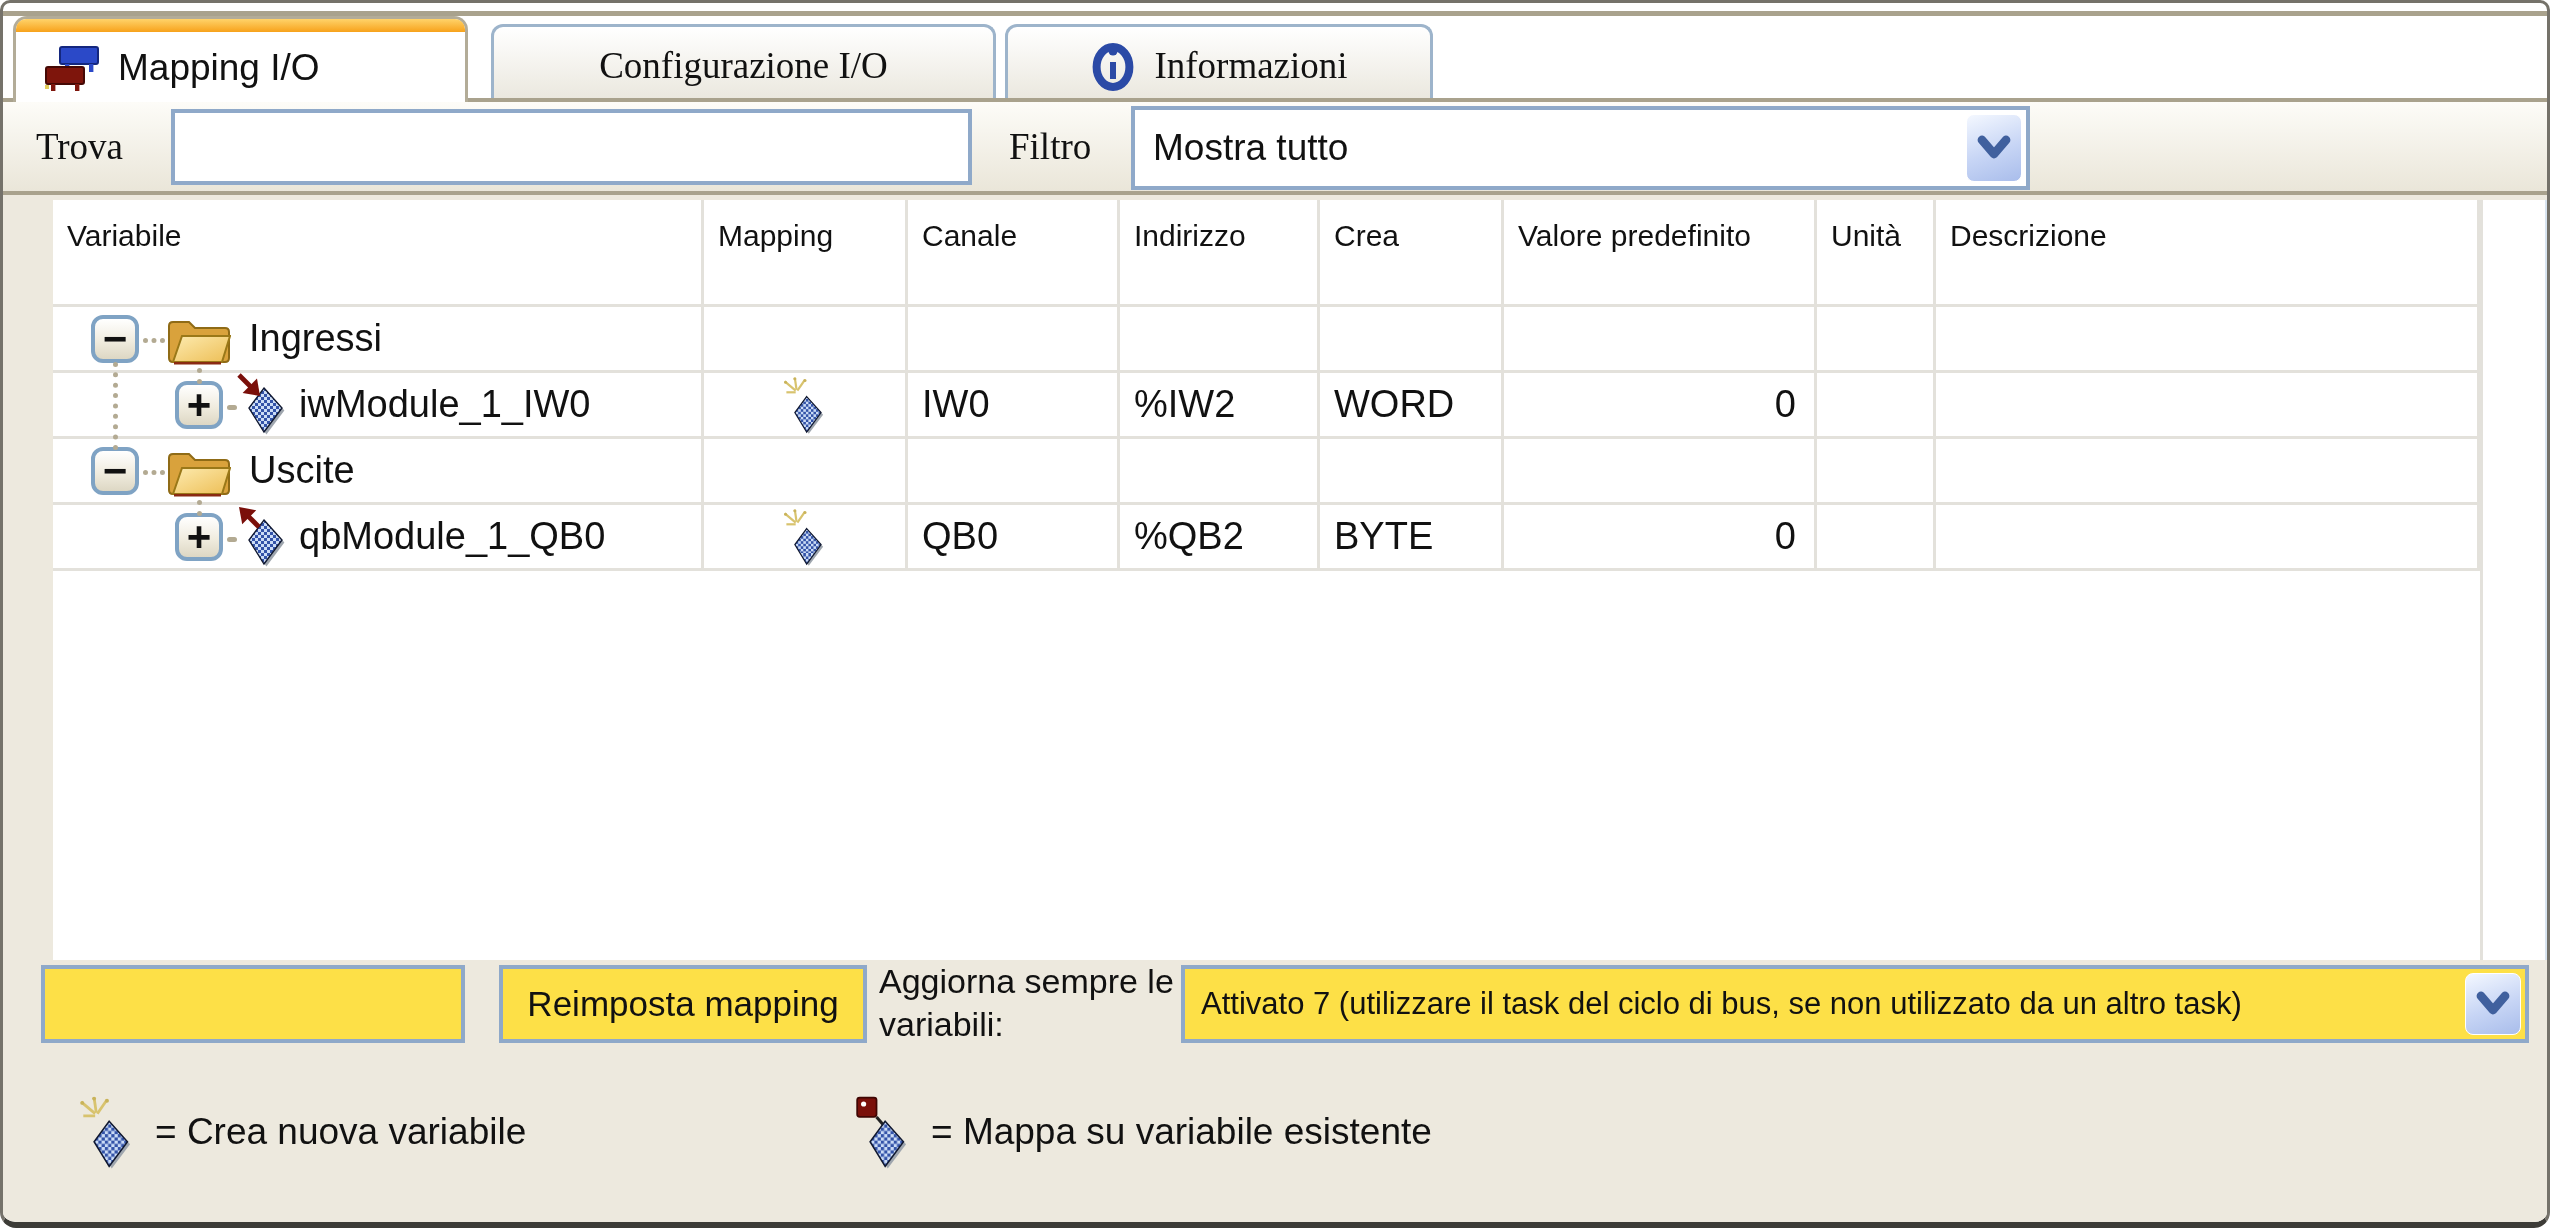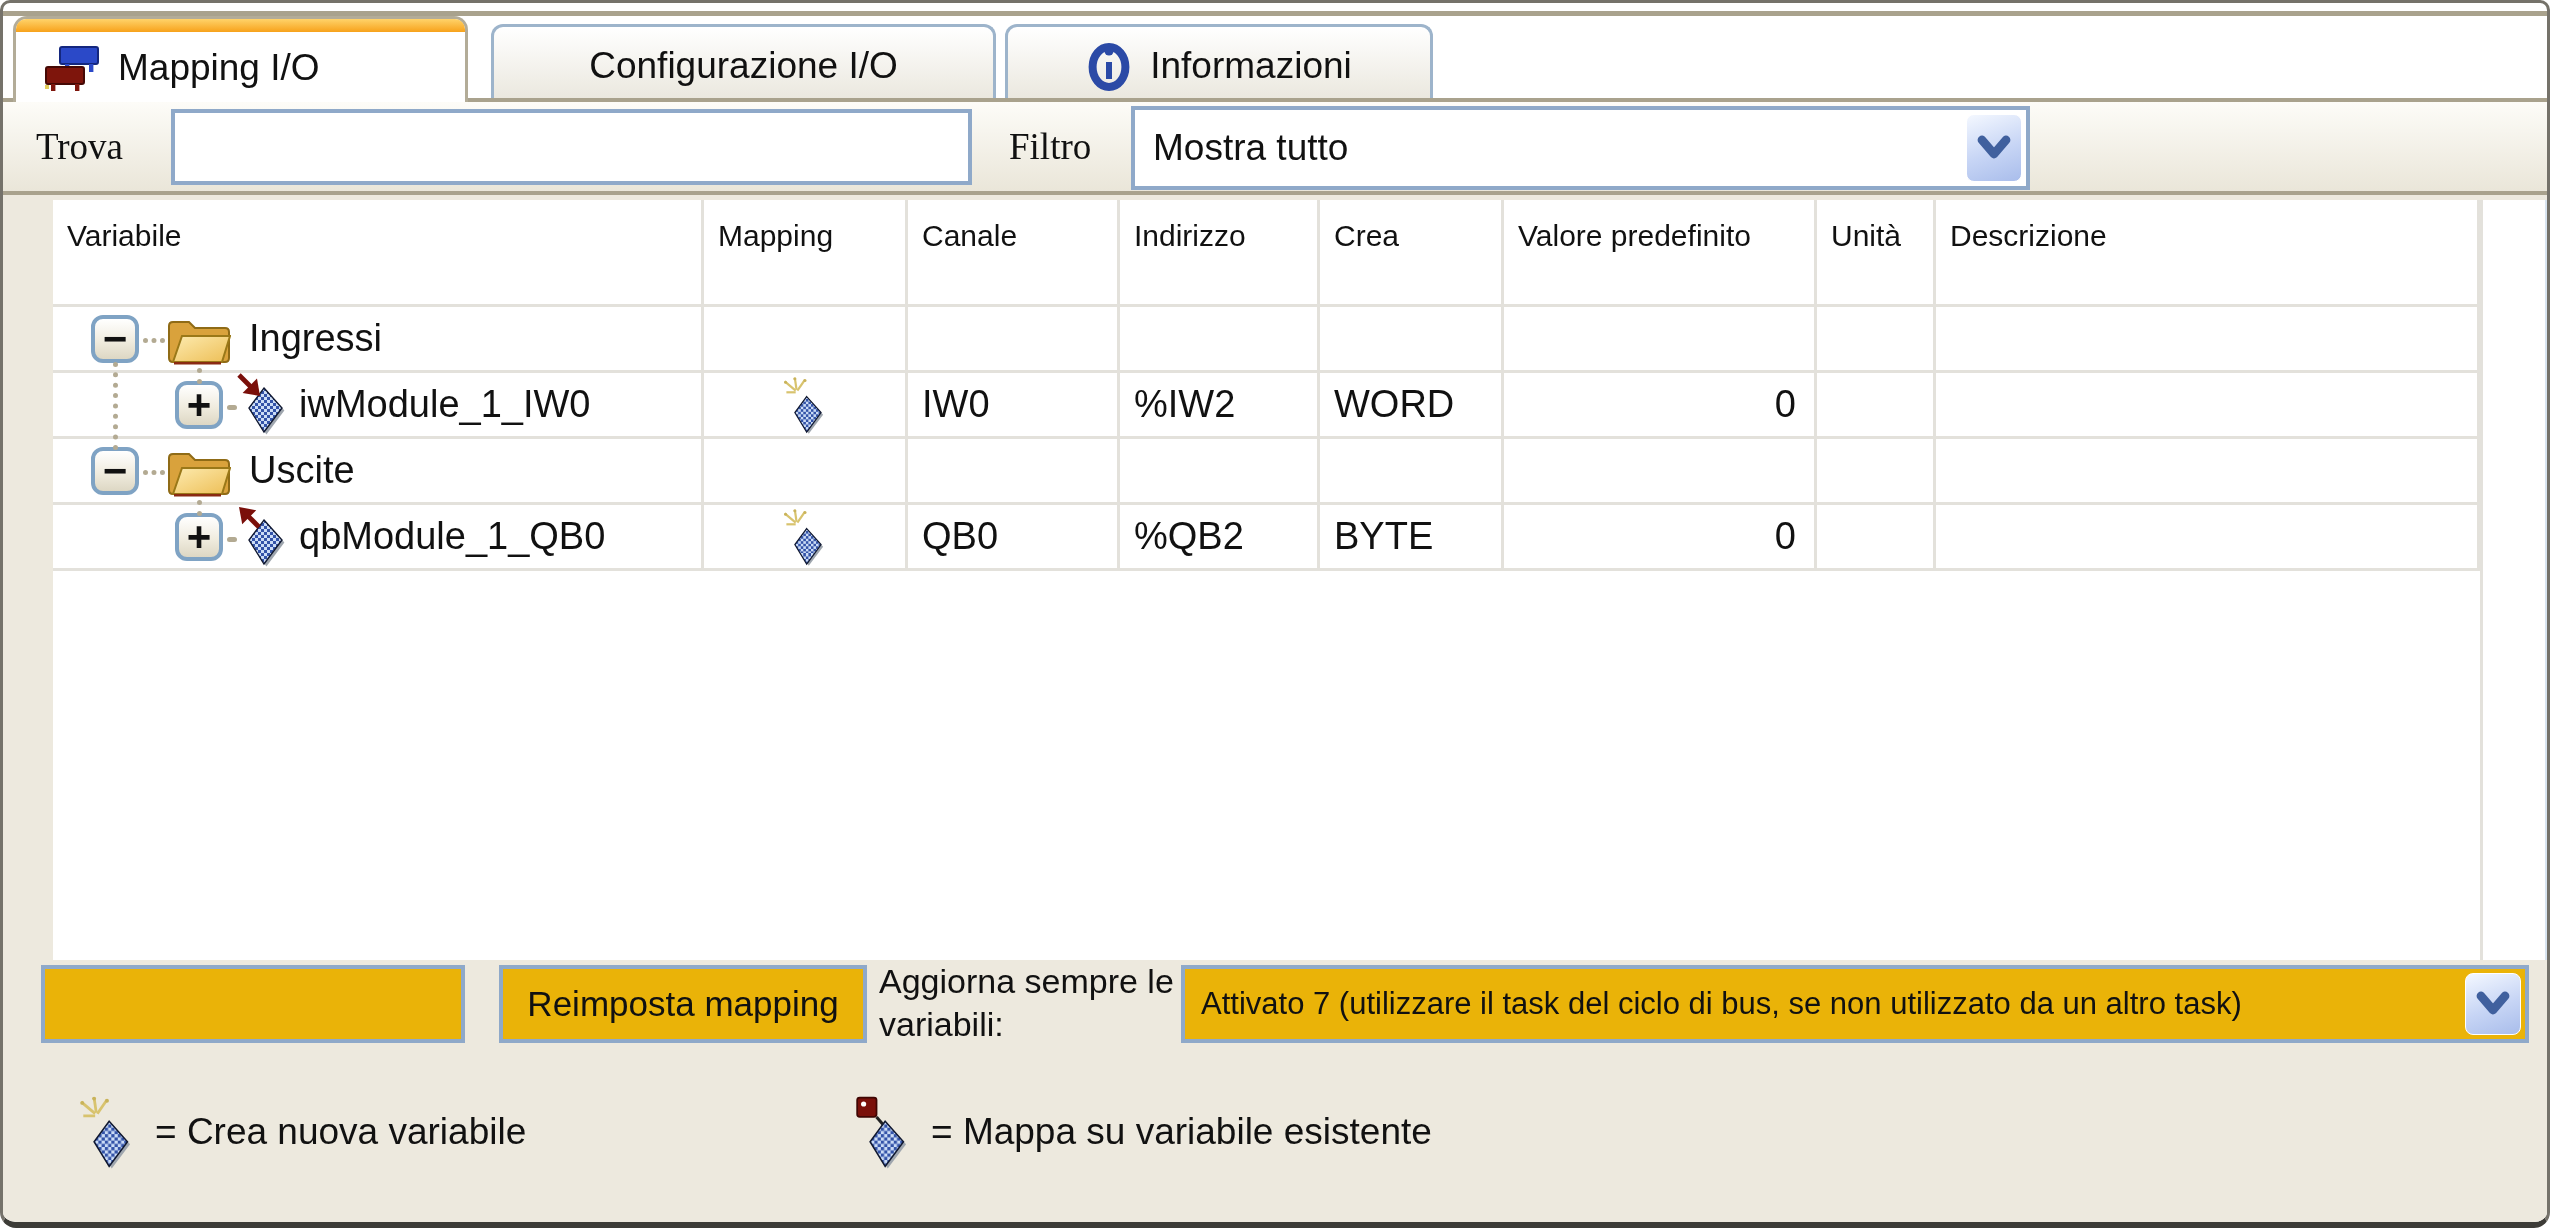--- a/index.html
+++ b/index.html
@@ -12,21 +12,21 @@
   
   .tab{position:absolute;display:flex;align-items:center;cursor:default;}
   .tab-active{left:10px;top:13px;width:455px;height:86px;background:#fff;
               border:3px solid #B3AC98;border-bottom:none;border-radius:14px 14px 0 0;
               z-index:3;flex-direction:column;align-items:stretch;}
   .tab-accent{height:15px;background:linear-gradient(180deg,#FFD36A,#F7A21B);border-bottom:2px solid #fff;
               border-radius:10px 10px 0 0;}
   .tab-active .tab-content{flex:1;display:flex;align-items:center;padding-left:28px;gap:16px;}
   .tab-inactive{top:21px;height:80px;background:linear-gradient(180deg,#FFFFFF,#E9E6DC);
                 border:3px solid #9DB4CB;border-bottom:none;border-radius:12px 12px 0 0;
-                z-index:1;justify-content:center;gap:18px;}
+                z-index:1;justify-content:center;gap:18px;font-family:Liberation Serif, serif;}
   .tab-2{left:488px;width:505px;}
   .tab-3{left:1002px;width:428px;}
   .tab-label{font-size:37px;white-space:nowrap;}
   
   .toolbar{position:absolute;top:95px;left:0;right:0;height:97px;z-index:2;
            background:linear-gradient(180deg,#FDFCF8,#EAE6D9);
            border-top:4px solid #A9A28D;border-bottom:4px solid #A9A28D;}
   .tb-label{position:absolute;top:0;height:89px;display:flex;align-items:center;font-size:37px;font-family:Liberation Serif, serif;}
   .lbl-find{left:33px;}
   .lbl-filter{left:1006px;}
@@ -54,21 +54,21 @@
   .expbtn{width:48px;height:48px;flex:0 0 48px;border:4px solid #7FA3C4;border-radius:12px;
           background:linear-gradient(180deg,#FFFFFF,#F0ECDF 55%,#DDD7C4);
           display:flex;align-items:center;justify-content:center;
           font-size:42px;font-weight:bold;line-height:1;color:#111;}
   .sp{flex:0 0 auto;}
   .conn{position:absolute;z-index:2;}
   .conn.v{border-left:5px dotted #B3AA92;width:0;}
   .conn.h{border-top:5px dotted #B3AA92;height:0;}
   .vline-scroll{position:absolute;left:2427px;top:0;width:3px;height:760px;background:#E3E1DB;}
   
-  .ctl{position:absolute;background:#eab308;border:4px solid #8FA9C9;}
+  .ctl{position:absolute;background:#fde047;border:4px solid #8FA9C9;}
   .empty-box{left:38px;top:962px;width:424px;height:78px;}
   .reset-btn{left:496px;top:962px;width:368px;height:78px;display:flex;align-items:center;
              justify-content:center;font-size:35px;font-family:inherit;color:#111;}
   .update-label{position:absolute;left:876px;top:957px;width:300px;font-size:34px;line-height:1.25;}
   .dd-task{left:1178px;top:962px;width:1348px;height:78px;}
   .dd-task .dd-text{font-size:31px;padding-left:16px;}
   .legend-item{position:absolute;display:flex;align-items:center;gap:20px;}
   .legend-1{left:76px;top:1092px;}
   .legend-2{left:852px;top:1092px;}
   .legend-text{font-size:37px;white-space:nowrap;}

